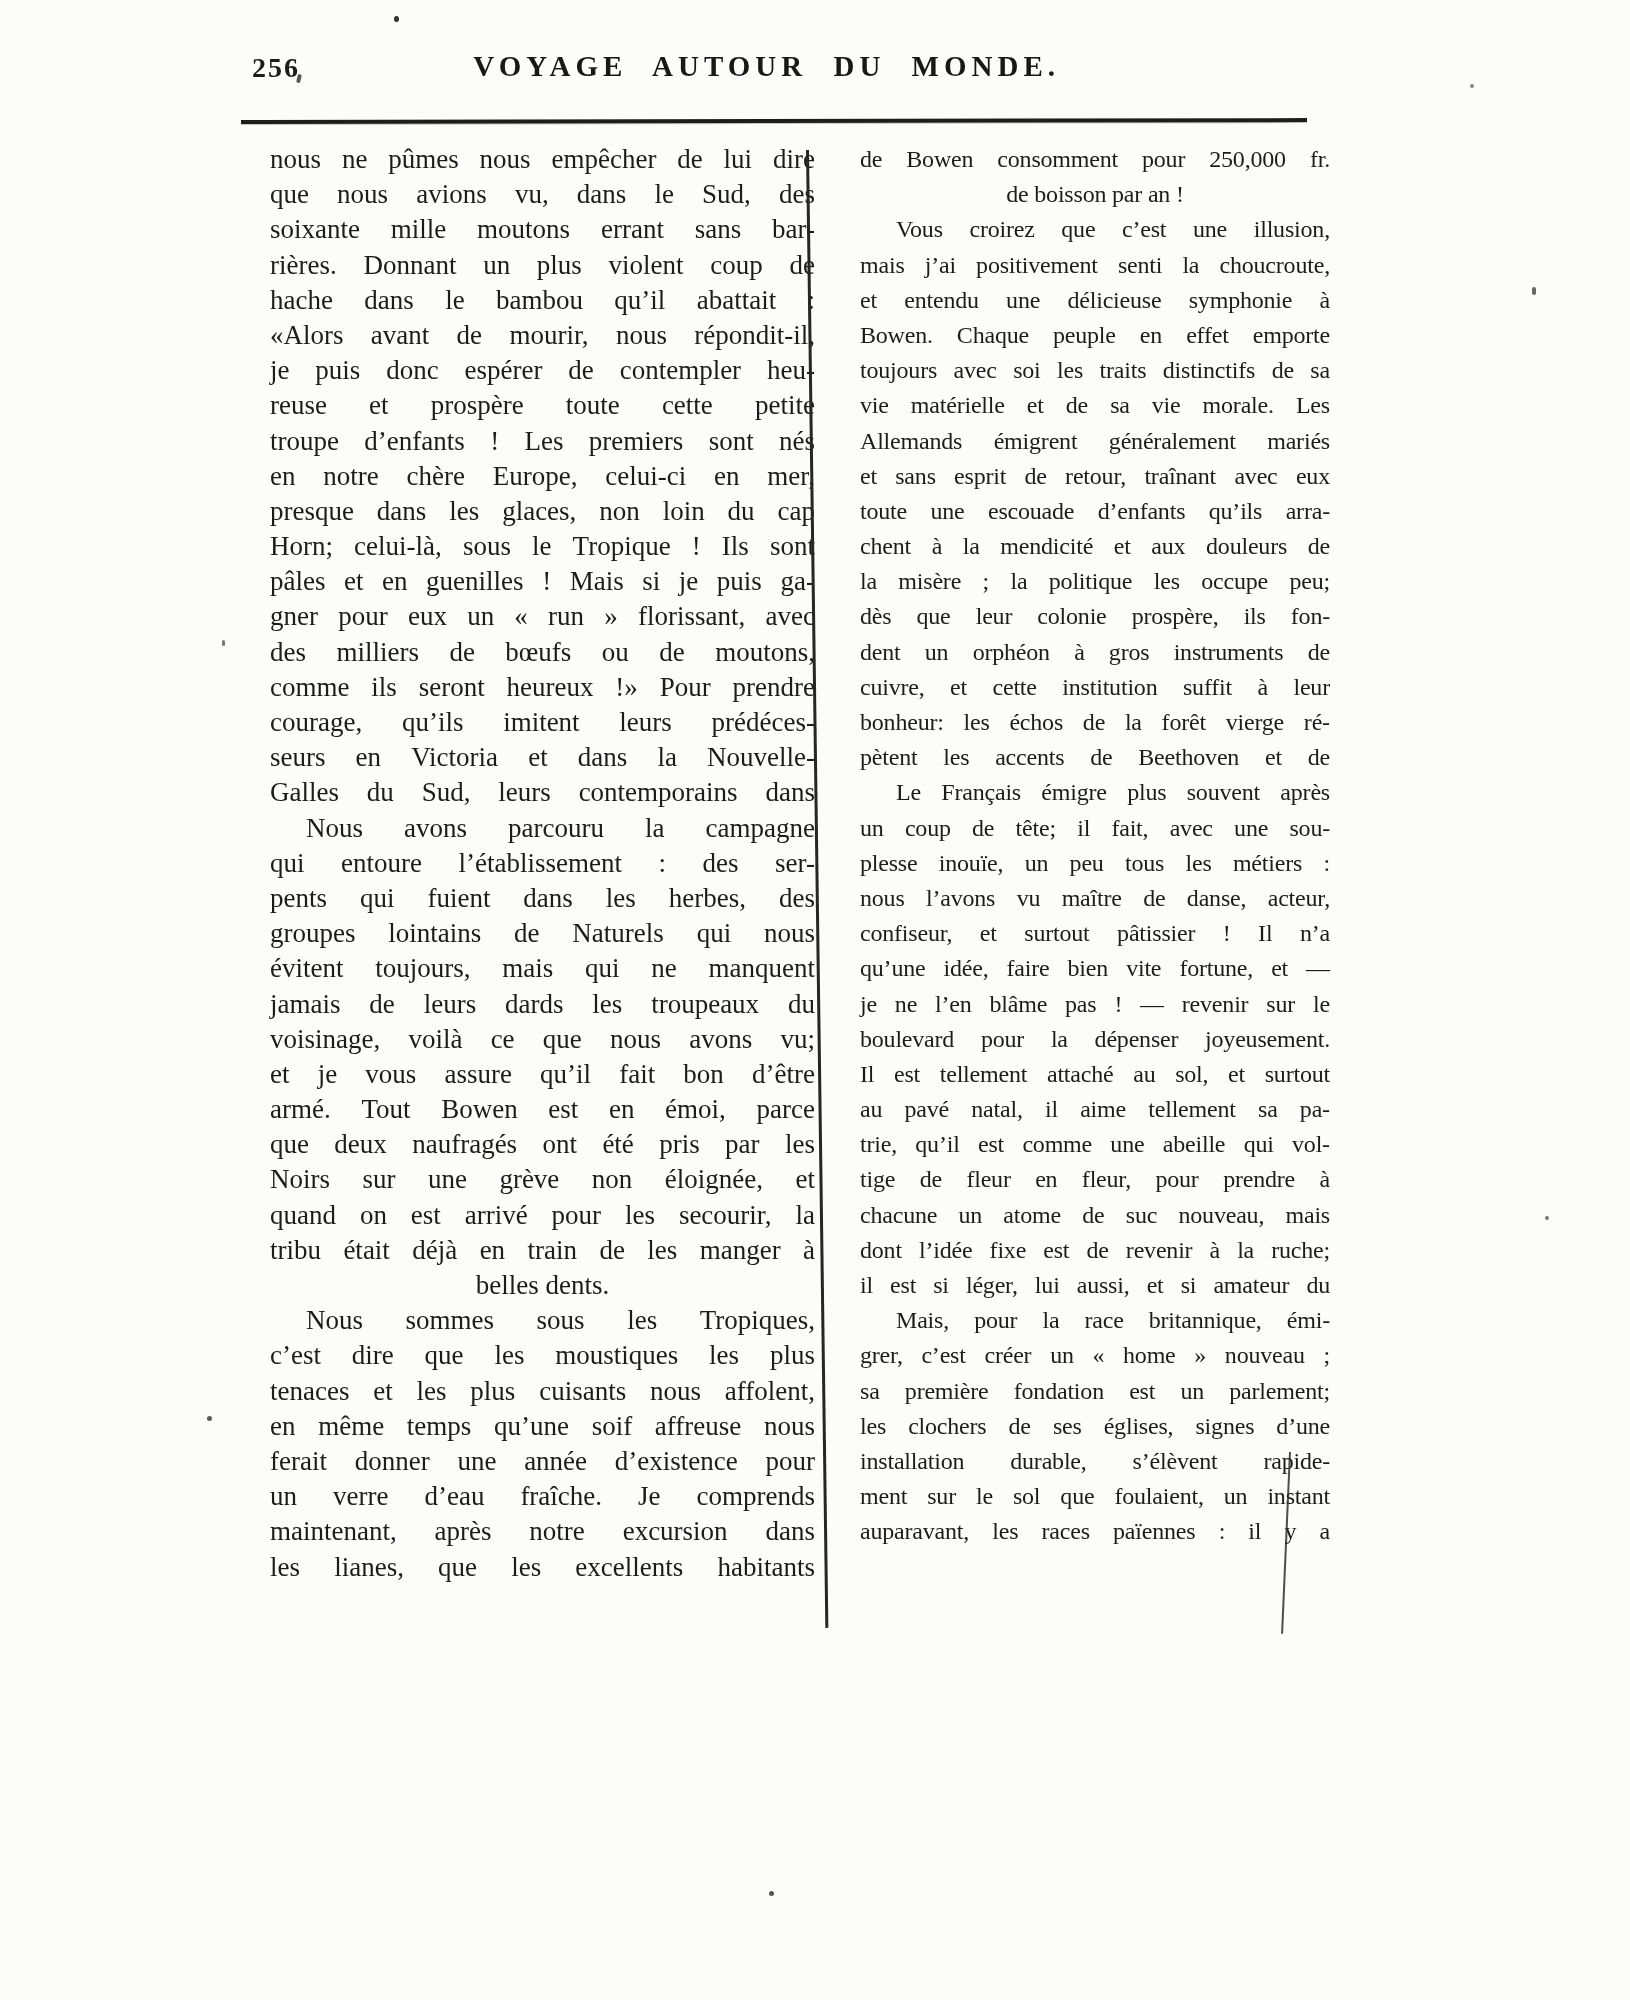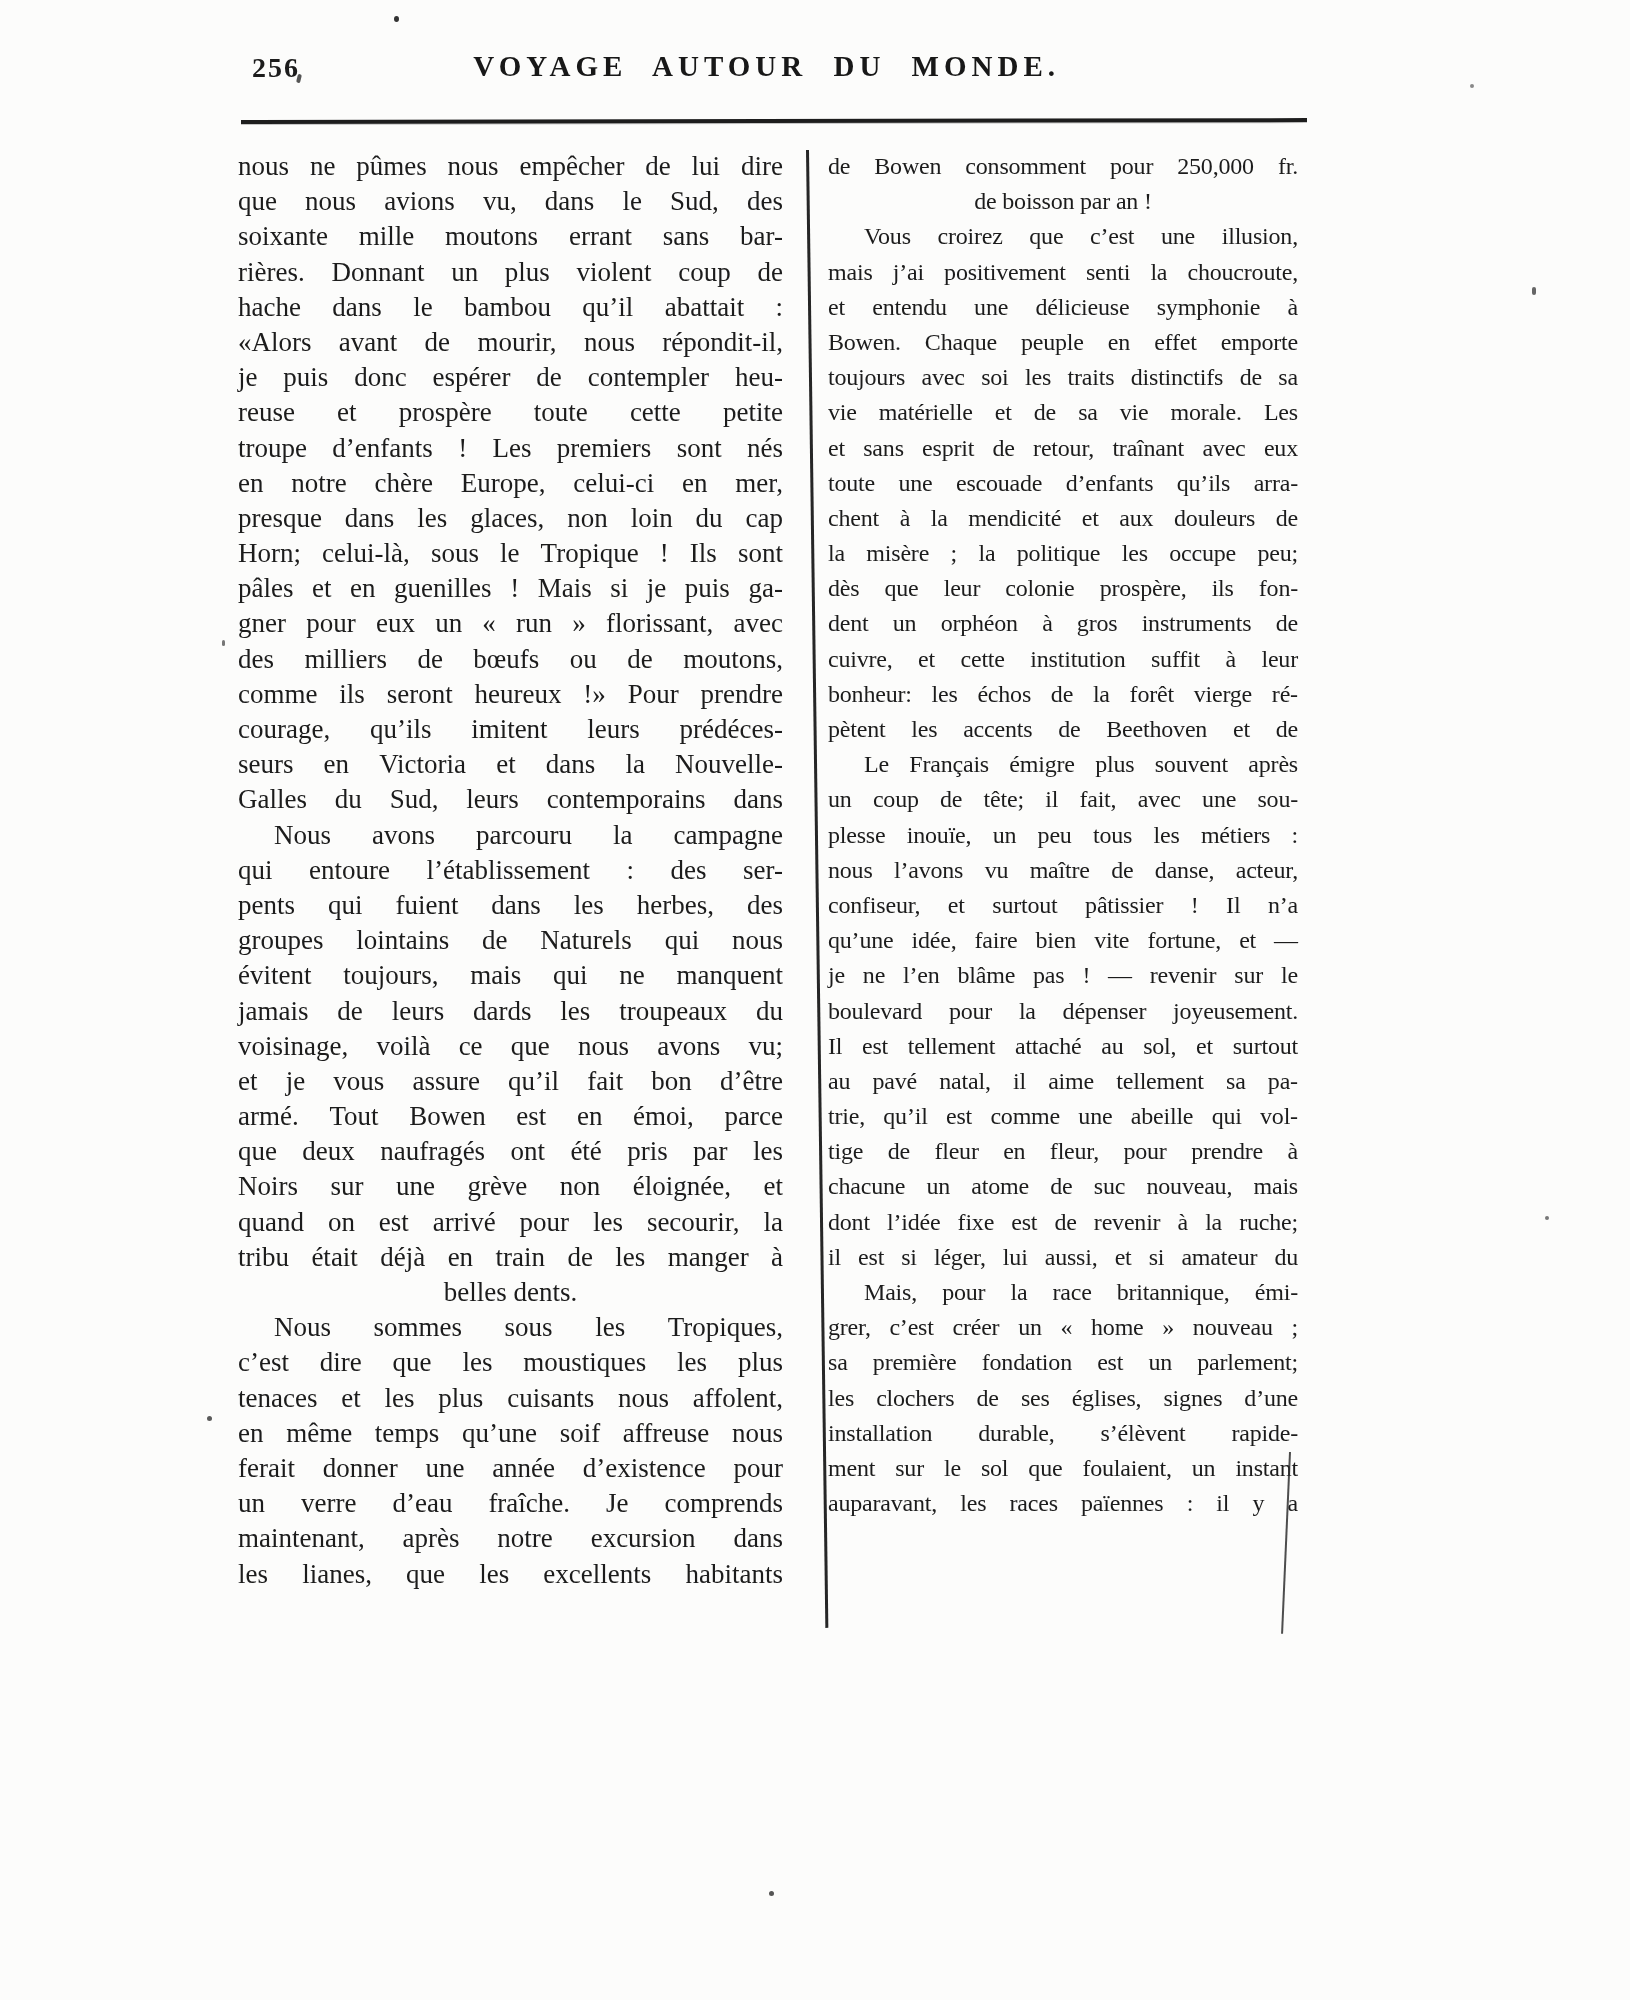--- a/index.html
+++ b/index.html
@@ -22,21 +22,21 @@
     text-align:right;font-size:29px;font-weight:bold;
     letter-spacing:5px;word-spacing:14px;color:#181818;
   }
   .header-rule{
     position:absolute;left:241px;top:119px;width:1066px;height:4px;
     background:#1d1d1d;transform:rotate(-0.1deg);
     box-shadow:0 1px 0 rgba(30,30,30,.25);
   }
 
   
-  .column{position:absolute;top:149px;}
+  .column{position:absolute;top:142px;margin-left:32px;}
   .column-left{left:238px;width:545px;font-size:27px;}
   .column-right{left:828px;width:470px;font-size:24px;letter-spacing:-0.2px;}
 
   .paragraph{margin:0;}
   .line{
     display:flex;justify-content:space-between;align-items:flex-start;
     height:35.2px;line-height:35.2px;white-space:nowrap;
   }
   .line.first{padding-left:36px;}
   .line.end{display:block;text-align:center;}
@@ -501,20 +501,26 @@
           <span class="w">vie</span>
           <span class="w">matérielle</span>
           <span class="w">et</span>
           <span class="w">de</span>
           <span class="w">sa</span>
           <span class="w">vie</span>
           <span class="w">morale.</span>
           <span class="w">Les</span>
         </div>
         <div class="line">
+          <span class="w">Allemands</span>
+          <span class="w">émigrent</span>
+          <span class="w">généralement</span>
+          <span class="w">mariés</span>
+        </div>
+        <div class="line">
           <span class="w">et</span>
           <span class="w">sans</span>
           <span class="w">esprit</span>
           <span class="w">de</span>
           <span class="w">retour,</span>
           <span class="w">traînant</span>
           <span class="w">avec</span>
           <span class="w">eux</span>
         </div>
         <div class="line">

